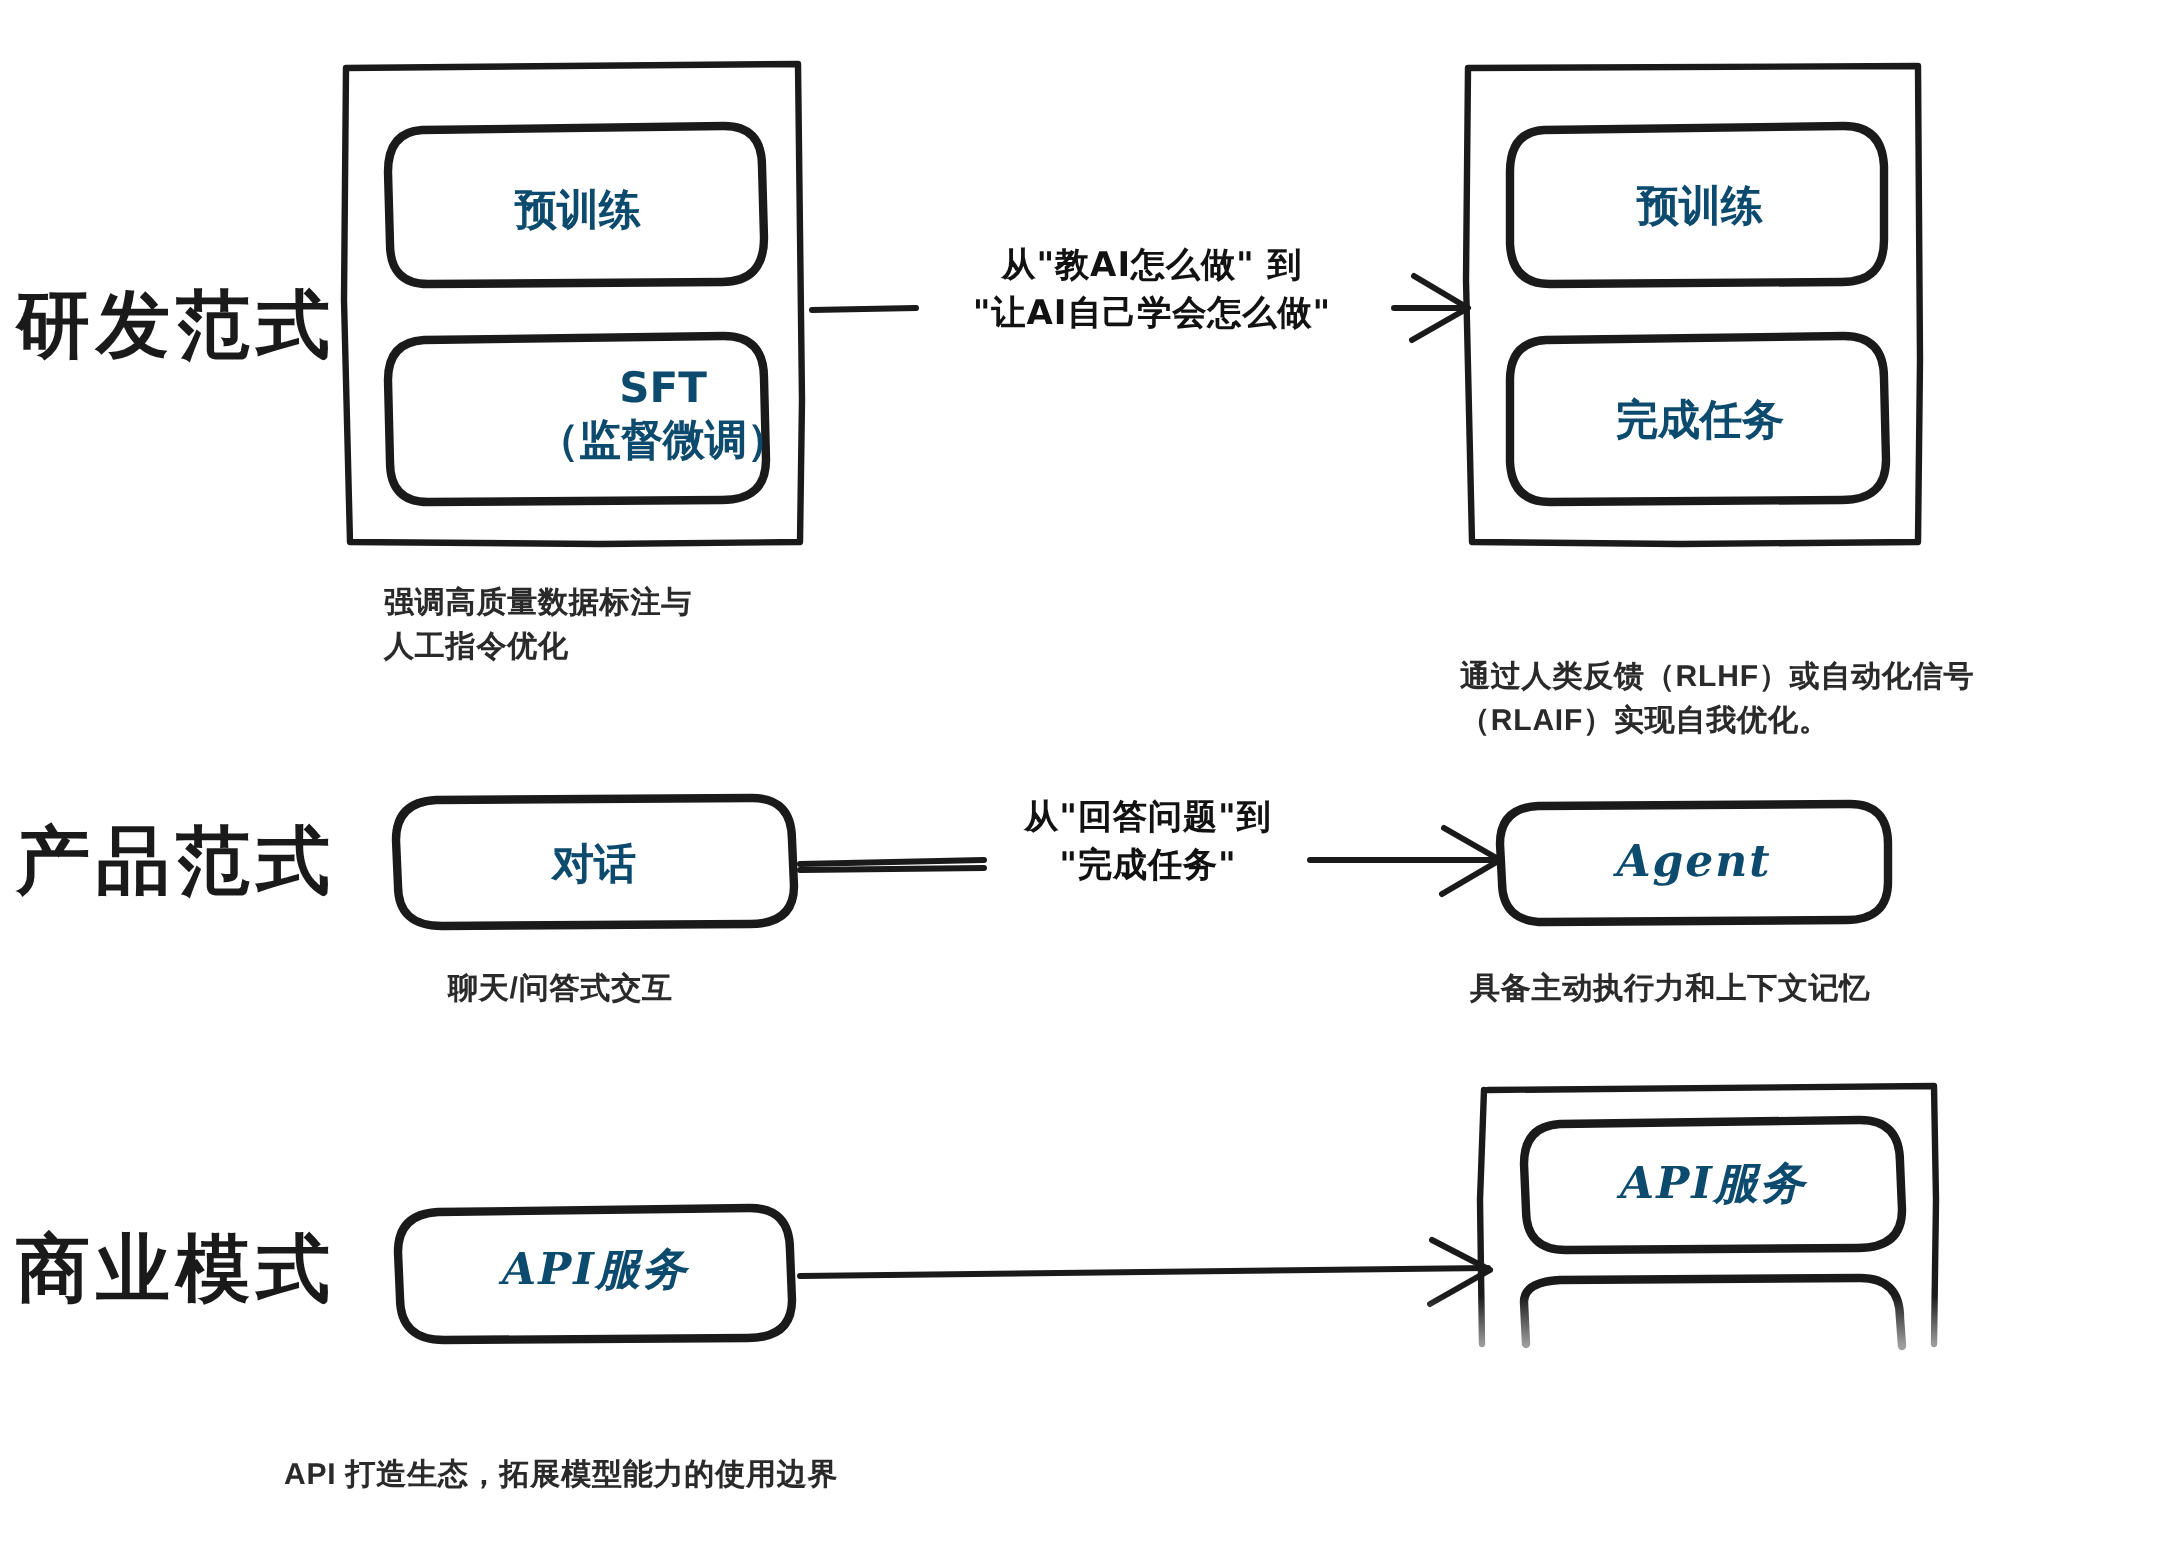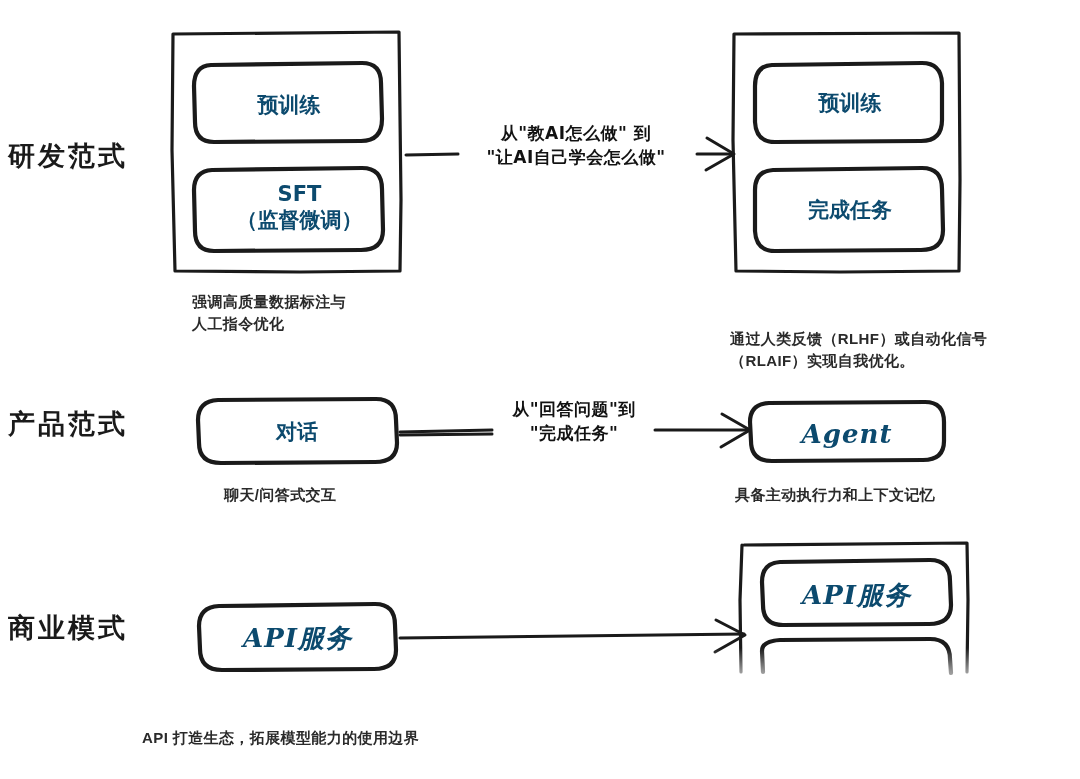--- a/index.html
+++ b/index.html
@@ -20,21 +20,21 @@
     inset: 0;
     width: 1080px;
     height: 779px;
   }
 
   
   .row-label {
     position: absolute;
     font-family: "DejaVu Sans", sans-serif;
     font-weight: bold;
-    font-size: 27px;
+    font-size: 37px;
     letter-spacing: 3px;
     color: #1a1a1a;
     white-space: nowrap;
   }
   #label-rd   { left: 8px;  top: 138px; }
   #label-prod { left: 8px;  top: 406px; }
   #label-biz  { left: 8px;  top: 610px; }
 
   
   .box-label {
@@ -44,21 +44,21 @@
     font-size: 21px;
     font-weight: 600;
     color: #0c4a6e;
     line-height: 1.25;
     white-space: pre-line;
   }
   .box-label.script {
     font-family: "DejaVu Serif", serif;
     font-style: italic;
     font-weight: bold;
-    font-size: 26px;
+    font-size: 22px;
     letter-spacing: 1px;
   }
 
   
   .caption {
     position: absolute;
     font-family: Liberation Sans, sans-serif;
     font-size: 15px;
     font-weight: 600;
     color: #2a2a2a;
@@ -176,21 +176,21 @@
   </g>
 </svg>
 
 <div id="fade-overlay"></div>
 
 <div class="row-label" id="label-rd">研发范式</div>
 <div class="row-label" id="label-prod">产品范式</div>
 <div class="row-label" id="label-biz">商业模式</div>
 
 <div class="box-label" style="left:194px; top:92px; width:190px;">预训练</div>
-<div class="box-label" style="left:194px; top:181px; width:211px;">SFT
+<div class="box-label" style="left:194px; top:181px; width:211px;padding-left:32px;">SFT
 （监督微调）</div>
 <div class="caption" style="left:192px; top:291px;">强调高质量数据标注与
 人工指令优化</div>
 
 <div class="arrow-text" style="left:446px; top:122px; width:260px;">从"教AI怎么做" 到
 "让AI自己学会怎么做"</div>
 
 <div class="box-label" style="left:755px; top:90px; width:190px;">预训练</div>
 <div class="box-label" style="left:755px; top:197px; width:190px;">完成任务</div>
 <div class="caption" style="left:730px; top:311px;margin-top:17px;">通过人类反馈（RLHF）或自动化信号

